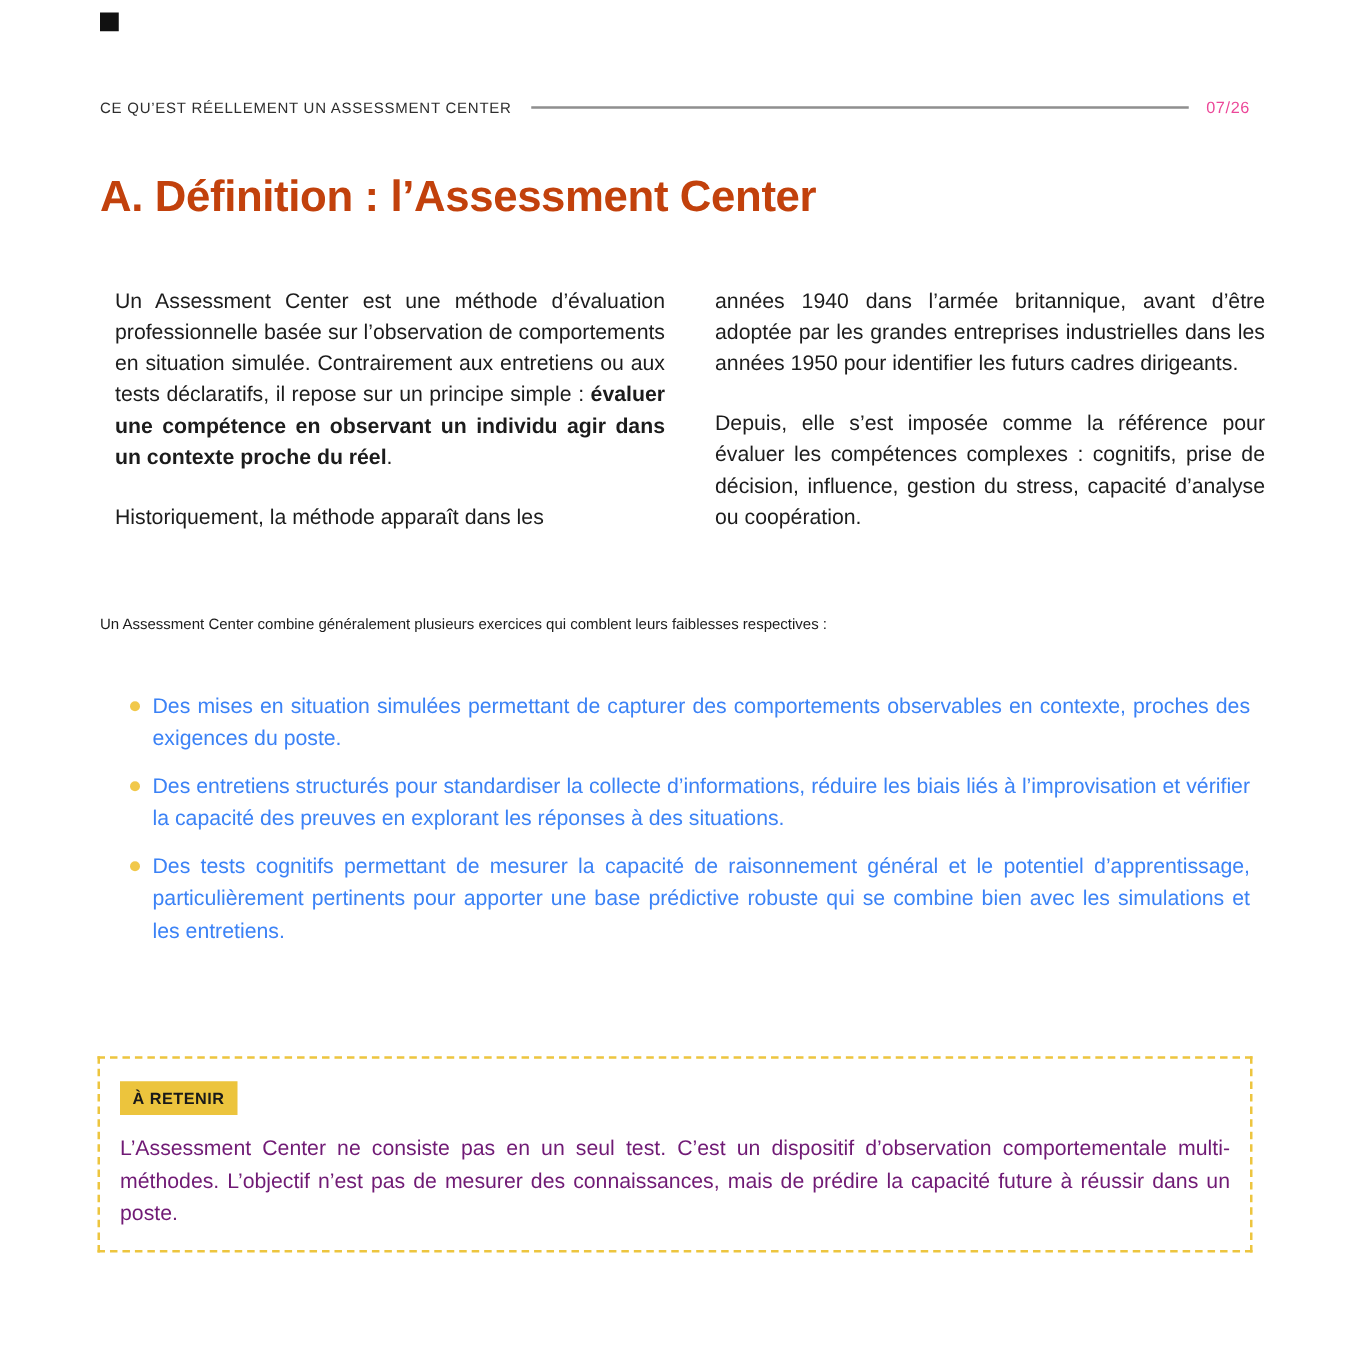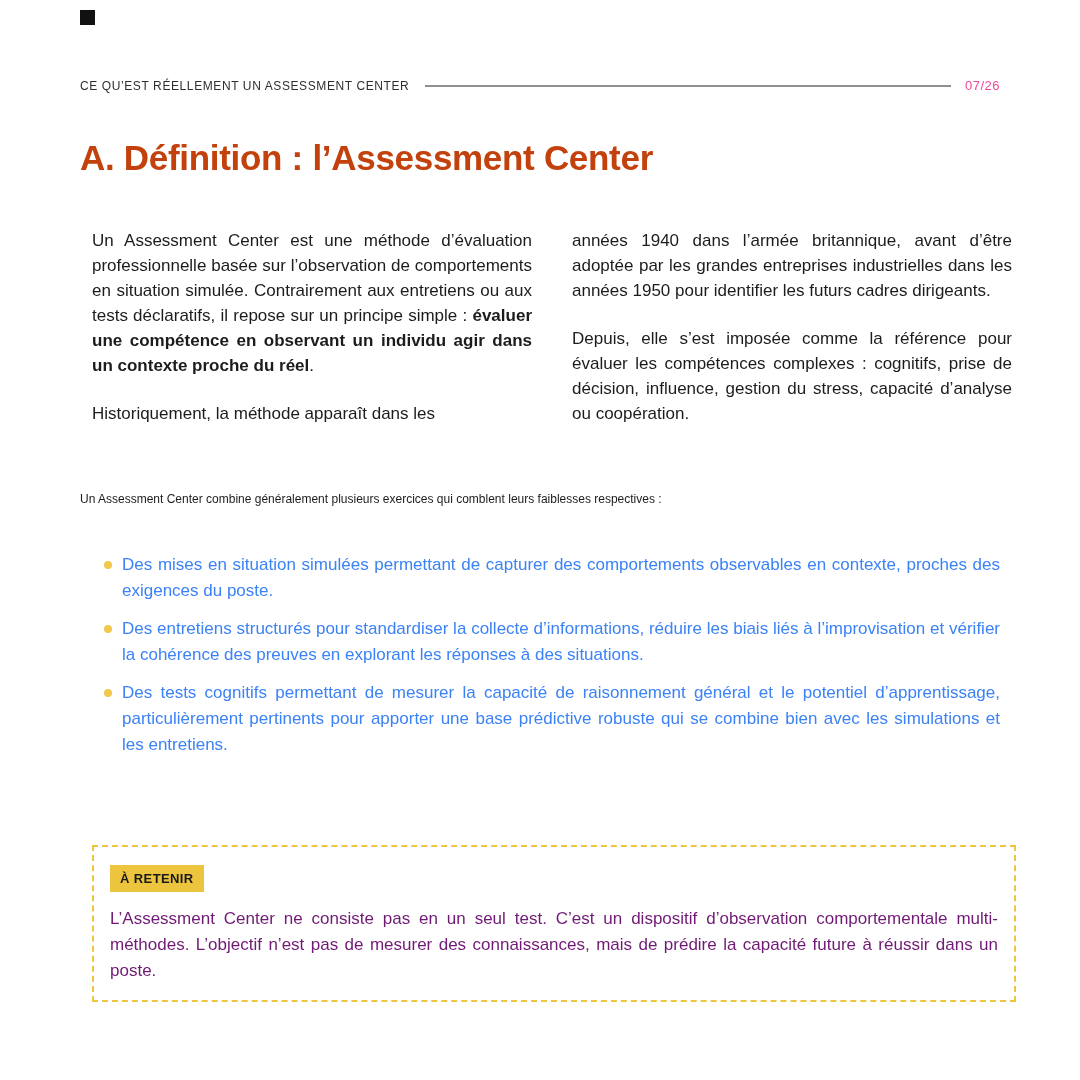--- a/index.html
+++ b/index.html
@@ -84,21 +84,21 @@
     text-align:justify;
     color:#3b82f6;
   }
   .dot {
     position:absolute; left:24px; top:9px;
     width:8px; height:8px;
     border-radius:50%;
     background:#f1c84a;
   }
   .note {
-    position:absolute; left:92px; top:845px;
+    position:absolute; left:78px; top:845px;
     width:924px;
     border:2px dashed #edc53f;
     padding:18px 16px 16px 16px;
     background:#ffffff;
   }
   .note-label {
     display:inline-block;
     background:#ecc43d;
     color:#191919;
     font-weight:bold;
@@ -142,21 +142,21 @@
 
   <p class="intro">Un Assessment Center combine généralement plusieurs exercices qui comblent leurs faiblesses respectives :</p>
 
   <ul class="bullets">
     <li>
       <span class="dot"></span>
       <span>Des mises en situation simulées permettant de capturer des comportements observables en contexte, proches des exigences du poste.</span>
     </li>
     <li>
       <span class="dot"></span>
-      <span>Des entretiens structurés pour standardiser la collecte d’informations, réduire les biais liés à l’improvisation et vérifier la cohérence des preuves en explorant les réponses à des situations.</span>
+      <span>Des entretiens structurés pour standardiser la collecte d’informations, réduire les biais liés à l’improvisation et vérifier la capacité des preuves en explorant les réponses à des situations.</span>
     </li>
     <li>
       <span class="dot"></span>
       <span>Des tests cognitifs permettant de mesurer la capacité de raisonnement général et le potentiel d’apprentissage, particulièrement pertinents pour apporter une base prédictive robuste qui se combine bien avec les simulations et les entretiens.</span>
     </li>
   </ul>
 
   <div class="note">
     <span class="note-label">À RETENIR</span>
     <p class="note-text">L’Assessment Center ne consiste pas en un seul test. C’est un dispositif d’observation comportementale multi-méthodes. L’objectif n’est pas de mesurer des connaissances, mais de prédire la capacité future à réussir dans un poste.</p>

